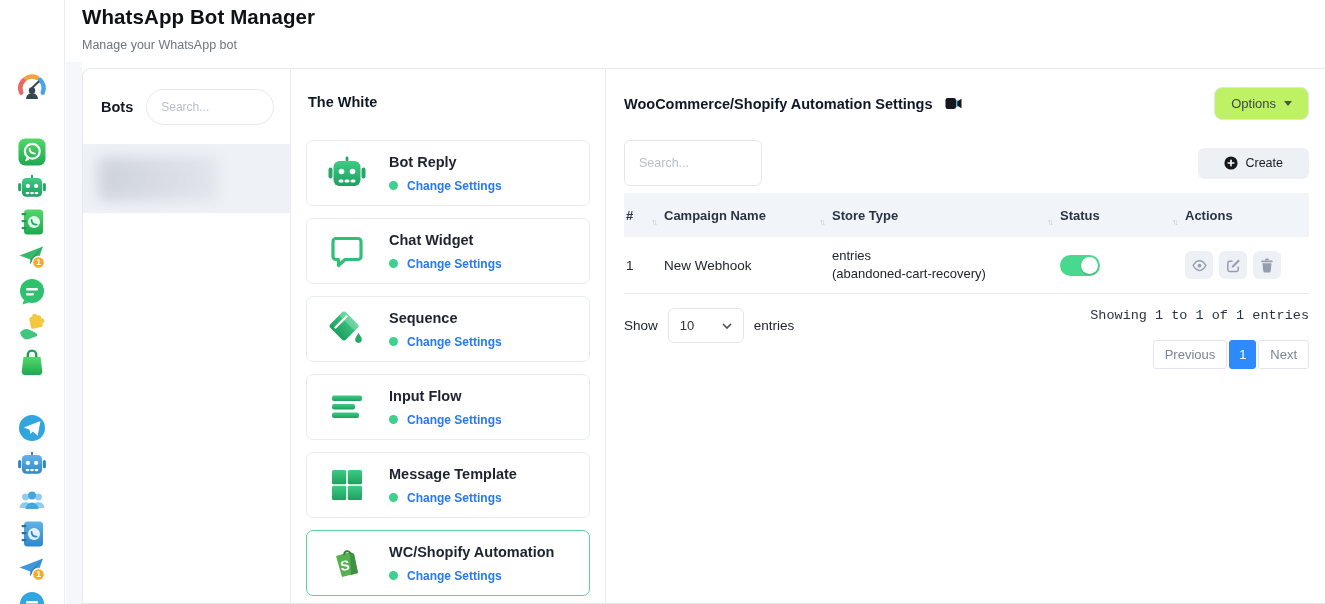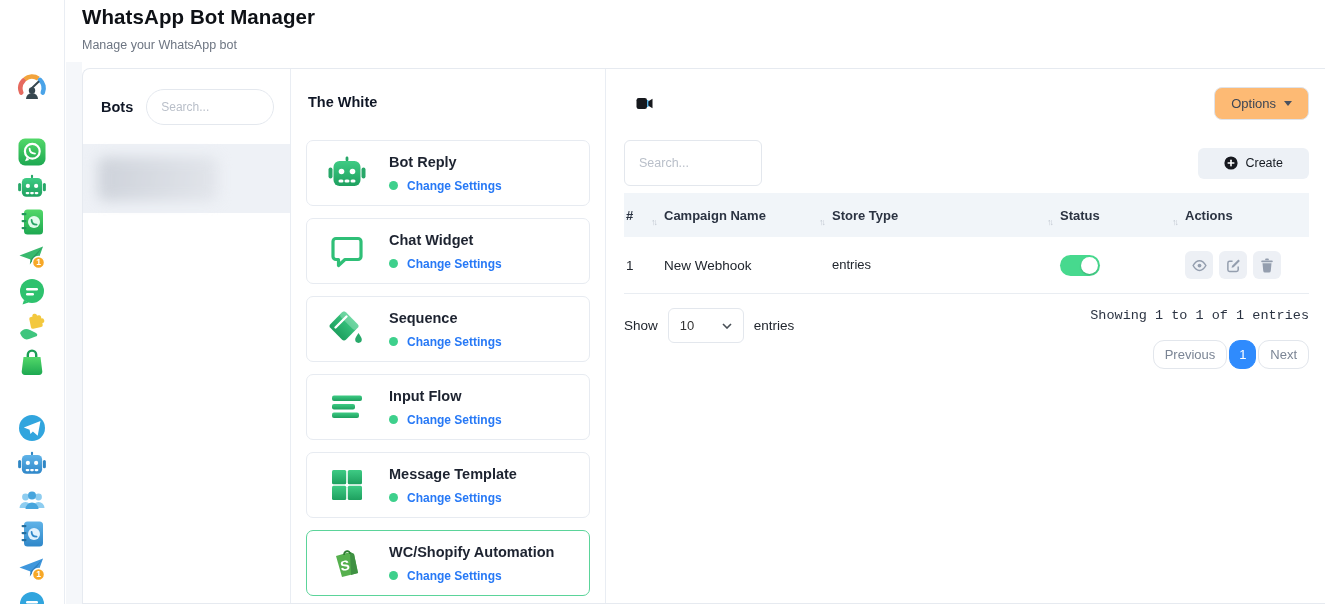--- a/index.html
+++ b/index.html
@@ -60,21 +60,21 @@
   .fc-label { font-size:14.5px; font-weight:700; color:#1d2330; }
   .fc-link-row { display:flex; align-items:center; gap:9px; margin-top:9px; }
   .dot { width:9px; height:9px; border-radius:50%; background:#3ed08c; }
   .fc-link { font-size:12px; font-weight:700; color:#2779f6; text-decoration:none; cursor:pointer; }
 
   
   .settings-head { margin-top:18px; height:33px; display:flex; align-items:center; }
   .settings-title { font-size:14.5px; font-weight:700; color:#101726; }
   .camera { margin-left:12px; display:flex; align-items:center; }
   .options-btn {
-    margin-left:auto; height:33px; padding:0 16px; background:#fdba74;
+    margin-left:auto; height:33px; padding:0 16px; background:#bef264;
     border:1px solid #dfe3ea; border-radius:8px; display:flex; align-items:center; gap:8px;
     font-size:13px; color:#3d4655; font-family:inherit; cursor:pointer;
   }
   .controls { margin-top:20px; display:flex; align-items:center; }
   .settings-search {
     width:138px; height:46px; border:1px solid #e3e7ed; border-radius:6px;
     padding:0 14px; font-size:12.5px; outline:none; font-family:inherit; color:#333;
   }
   .settings-search::placeholder { color:#b9bfc9; }
   .create-btn {
@@ -103,21 +103,21 @@
               display:flex; align-items:center; justify-content:center; cursor:pointer; }
 
   .tfoot { margin-top:14px; display:flex; align-items:flex-start; }
   .show-group { display:flex; align-items:center; gap:10px; font-size:13.5px; color:#21262e; }
   .select-box { width:76px; height:35px; border:1px solid #e3e7ed; border-radius:6px;
                 display:flex; align-items:center; justify-content:space-between;
                 padding:0 11px; font-size:13px; color:#333; cursor:pointer; background:#fff; }
   .foot-right { margin-left:auto; text-align:right; }
   .showing-info { font-size:13.5px; color:#2b3342;font-family:Liberation Mono, monospace; }
   .pager { margin-top:17px; display:flex; justify-content:flex-end; gap:2px; }
-  .page-btn { height:29px; padding:0 11px; border:1px solid #e2e6ec; border-radius:11px;
+  .page-btn { height:29px; padding:0 11px; border:1px solid #e2e6ec; border-radius:3px;
               background:#fff; color:#7b8595; font-size:13px; font-family:inherit; cursor:pointer; }
   .page-btn.active { width:27px; padding:0; background:#2f8bfd; border-color:#2f8bfd; color:#fff; }
 
   .svgdefs { position:absolute; width:0; height:0; }
 </style>
 </head>
 <body>
 
 <svg class="svgdefs">
   <defs>
@@ -414,20 +414,21 @@
           </div>
         </div>
       </div>
 
     </div>
   </section>
 
   <section class="col-settings">
 
     <div class="settings-head">
+      <span class="settings-title">WooCommerce/Shopify Automation Settings</span>
       <span class="camera">
         <svg width="17" height="13" viewBox="0 0 17 13">
           <rect x="0.5" y="1" width="10.5" height="11" rx="2.2" fill="#16181d"></rect>
           <path d="M12 4.5 L16.5 1.8 V11.2 L12 8.5 Z" fill="#16181d"></path>
           <rect x="11.2" y="3" width="1.2" height="7" fill="#2f9fe0"></rect>
         </svg>
       </span>
       <button class="options-btn">
         <span>Options</span>
         <svg width="8" height="5">
@@ -469,20 +470,21 @@
         <div class="th c5">
           <span>Actions</span>
         </div>
       </div>
 
       <div class="trow">
         <div class="c1">1</div>
         <div class="c2">New Webhook</div>
         <div class="c3 store-type">
           <div>entries</div>
+          <div>(abandoned-cart-recovery)</div>
         </div>
         <div class="c4">
           <div class="toggle">
               <div class="knob"></div>
             </div>
         </div>
         <div class="c5 actions-cell">
           <button class="icon-btn">
             <svg width="15" height="15" viewBox="0 0 16 16">
               <path d="M1.2 8 C3.2 4.4 5.5 2.8 8 2.8 s4.8 1.6 6.8 5.2 c-2 3.6-4.3 5.2-6.8 5.2 S3.2 11.6 1.2 8 Z" fill="none" stroke="#949eae" stroke-width="1.6"></path>

